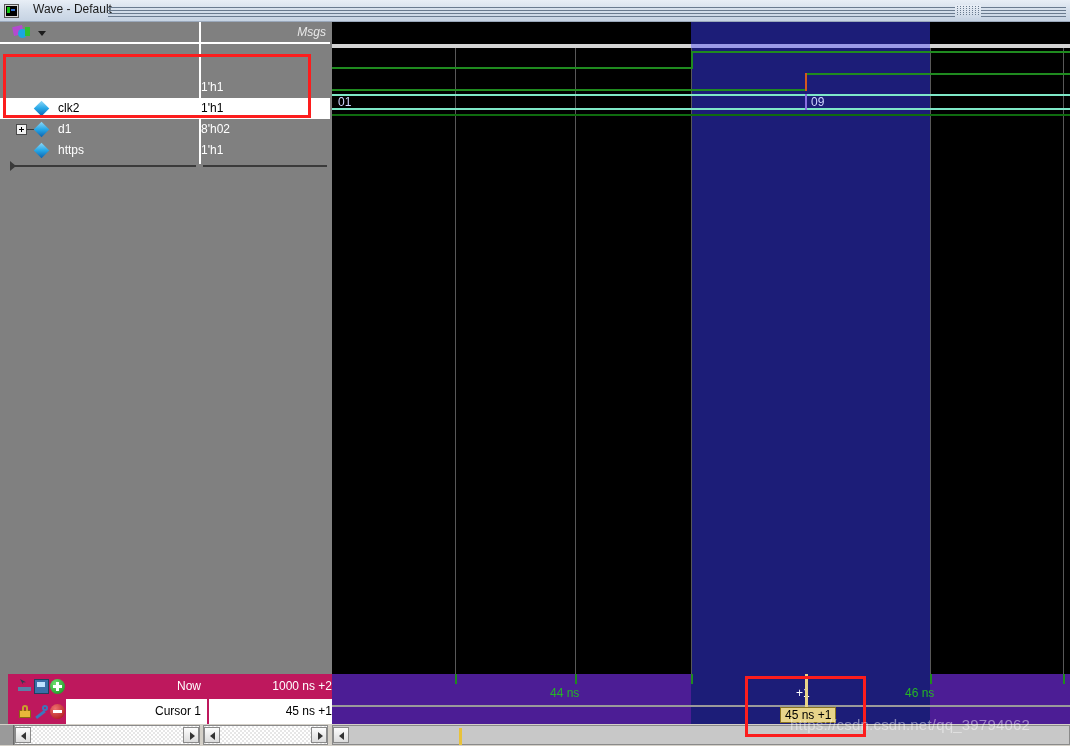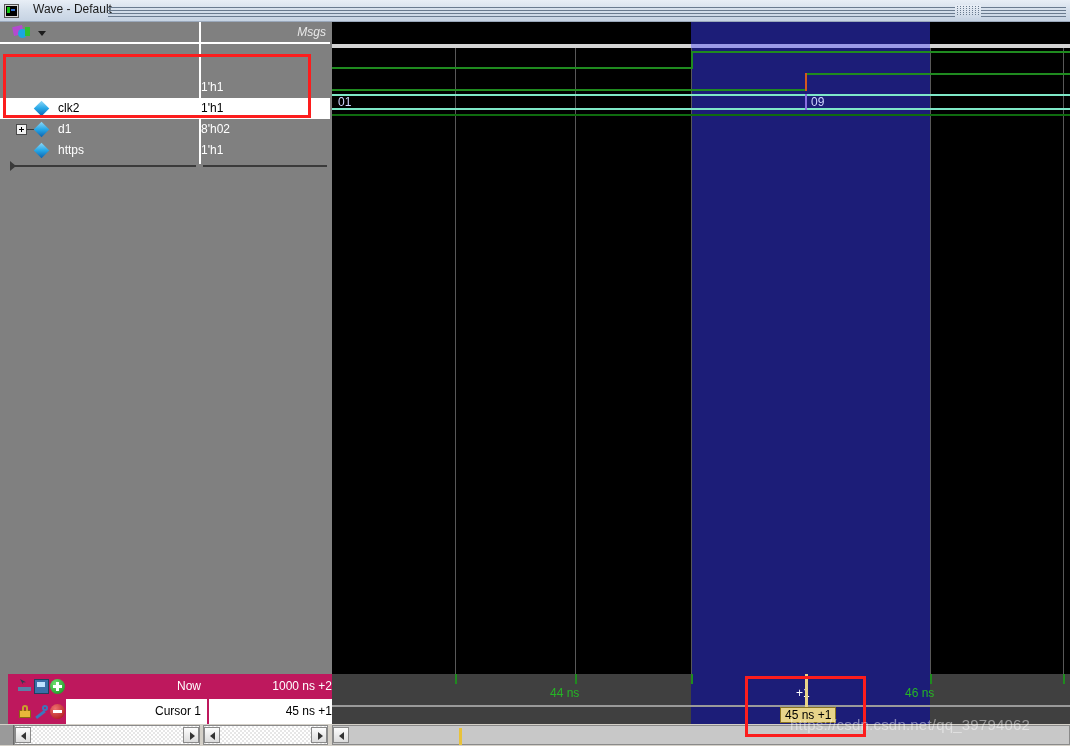--- a/index.html
+++ b/index.html
@@ -234,21 +234,21 @@
   .ic-lock:after  { content:""; position:absolute; left:4px; top:1px; width:6px; height:6px; border:2px solid #c9a02c; border-bottom:none; border-radius:4px 4px 0 0; box-sizing:border-box; }
   .ic-wrench { left: 16px; top: 1px; }
   .ic-wrench:before { content:""; position:absolute; left:1px; top:9px; width:11px; height:3px; background:#3a77bd; transform: rotate(-38deg); }
   .ic-wrench:after  { content:""; position:absolute; left:8px; top:1px; width:6px; height:6px; border:2px solid #3a77bd; border-radius:50%; box-sizing:border-box; }
   .ic-minus { left: 32px; top: 1px; border-radius:50%; background: radial-gradient(circle at 35% 30%, #f07070, #a40d0d); }
   .ic-minus:before { content:""; position:absolute; left:3px; top:6px; width:9px; height:3px; background:#fff; }
 
   
   #ruler {
     position: absolute; left: 332px; top: 0; width: 738px; height: 50px;
-    background: #404040; overflow: hidden;
+    background: #4c1d95; overflow: hidden;
   }
   #ruler-band {
     position: absolute; left: 359px; top: 0; width: 239px; height: 50px;
     background: #1c1d78;
   }
   .rtick { position: absolute; top: 0px; width: 2px; height: 10px; background: #1f8b1f; }
   .rlabel {
     position: absolute; top: 12px; font-size: 12px; color: #25b525;
     white-space: nowrap;
   }

